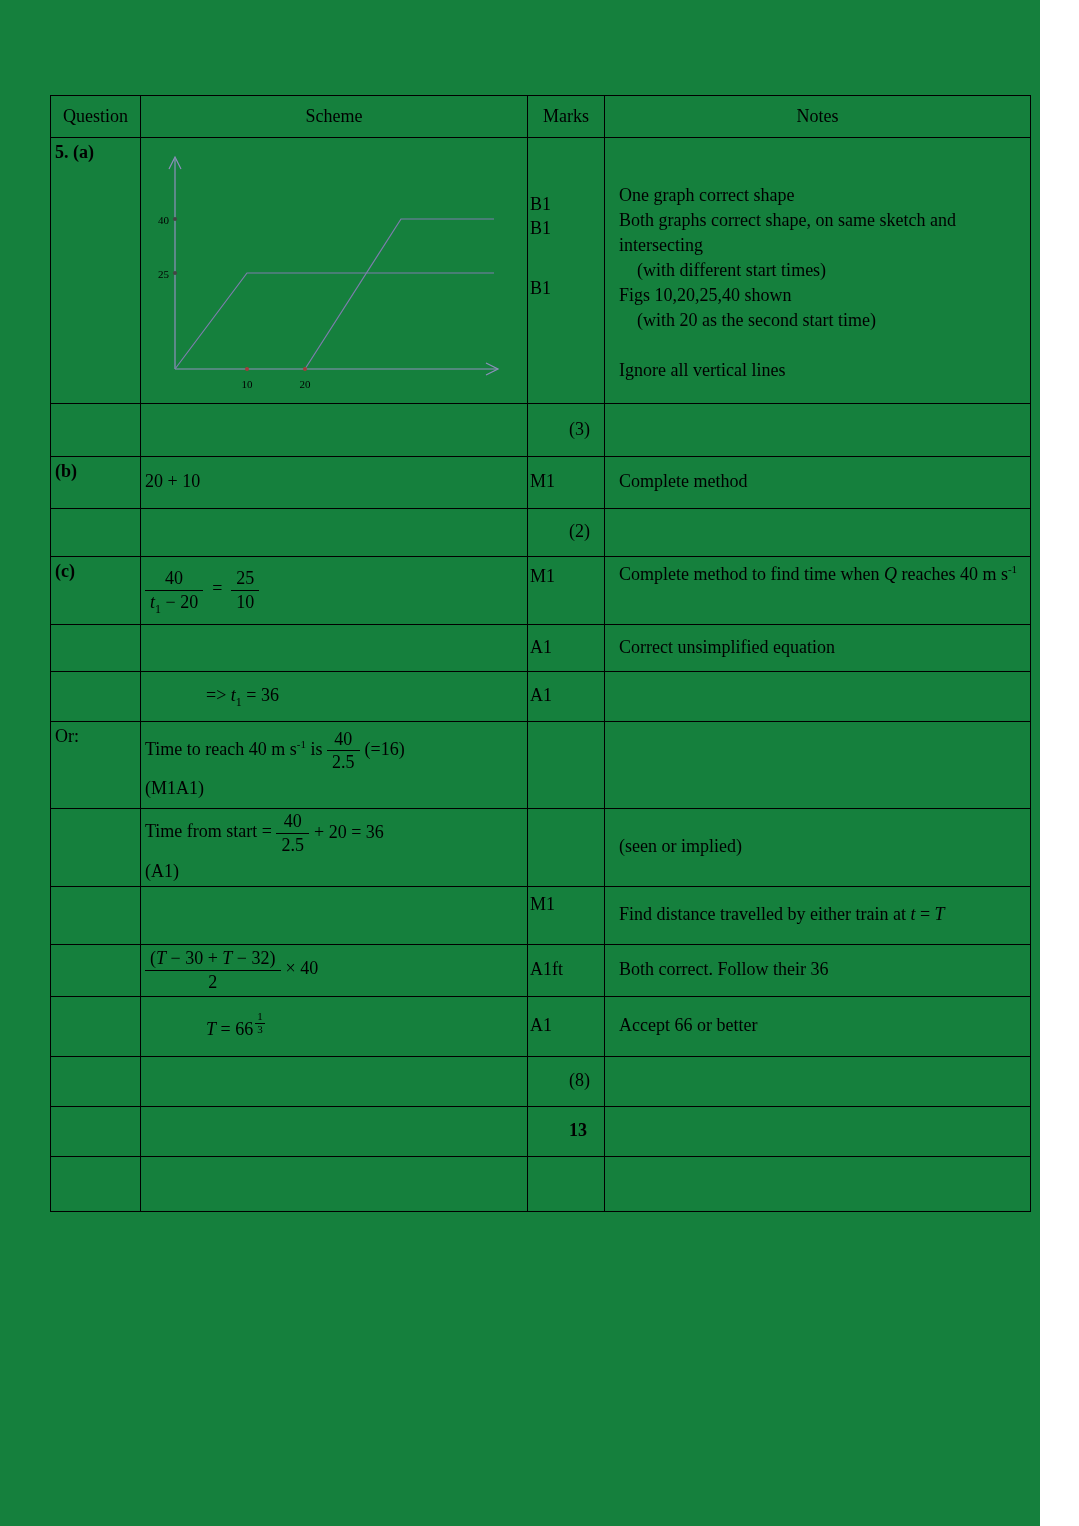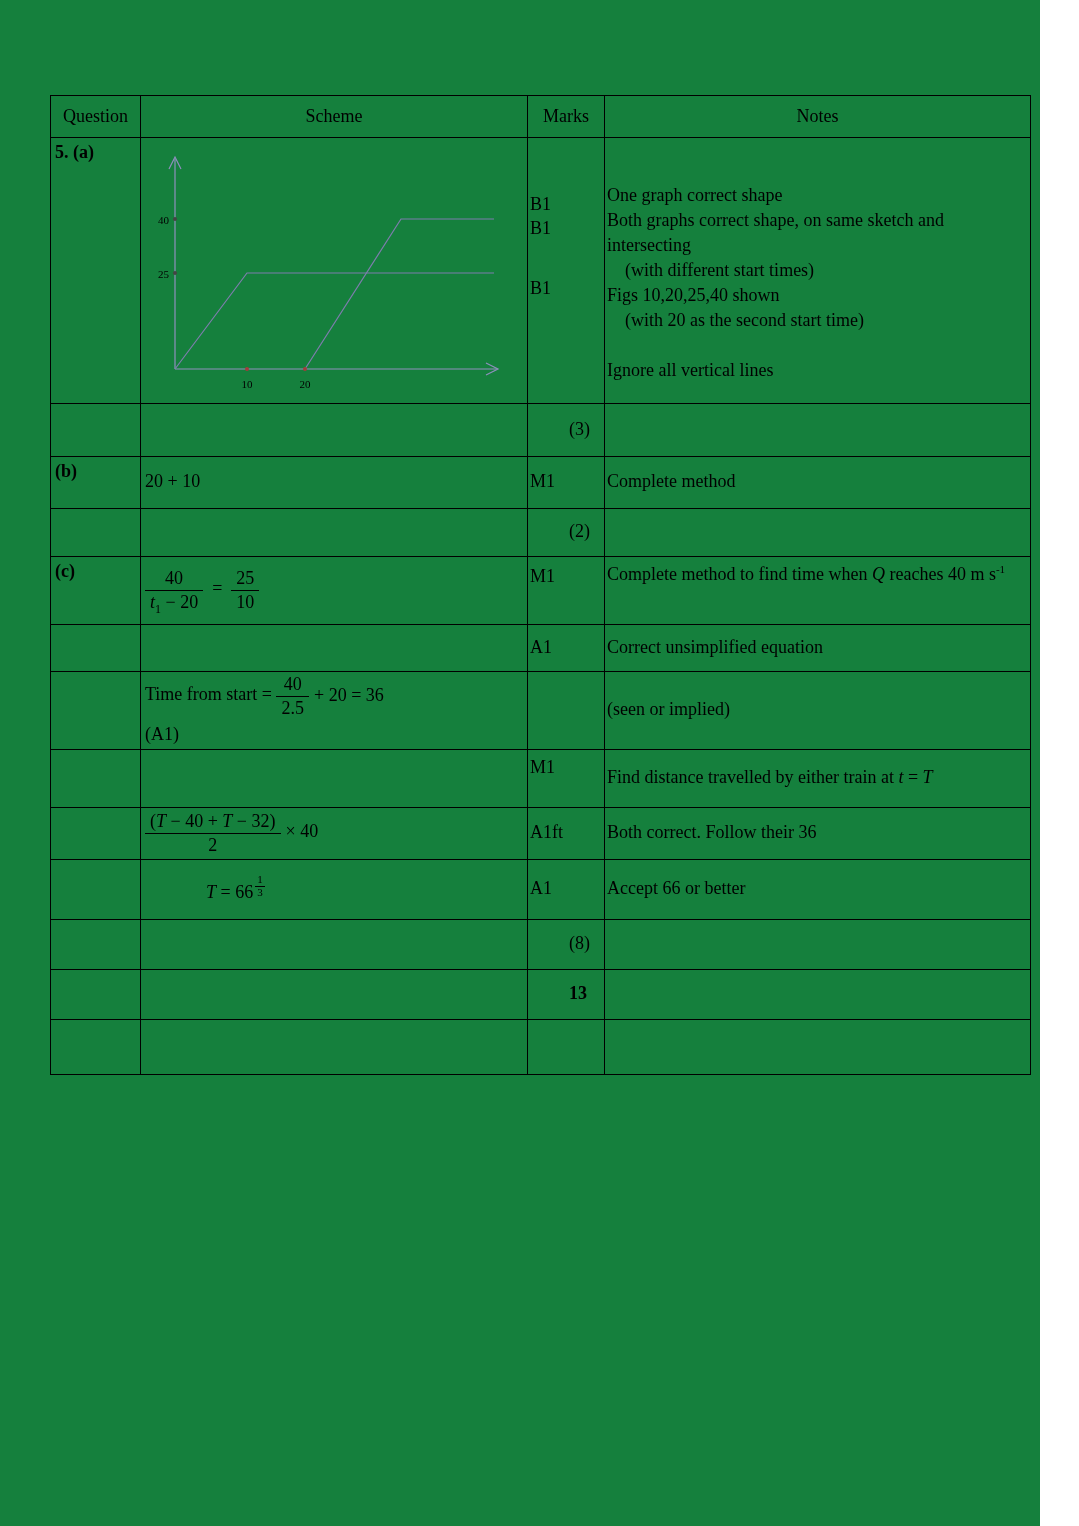--- a/index.html
+++ b/index.html
@@ -8,21 +8,21 @@
   .page { position:relative; width:1040px; height:1526px; background:#15803d; overflow:hidden; }
   table.ms { position:absolute; left:50px; top:95px; width:980px; border-collapse:collapse; table-layout:fixed; font-size:18px; line-height:1.32; }
   td { border:1px solid #000; vertical-align:middle; padding:1px 4px; overflow:hidden; }
   .vtop { vertical-align:top; }
   .th { text-align:center; vertical-align:middle; }
   .qcell { vertical-align:top; font-weight:bold; padding-top:3px;margin-left:45px; }
   .qplain { font-weight:normal; }
   .mk { padding-left:2px; }
   .tot { text-align:right; padding-right:14px; }
   .bold { font-weight:bold; }
-  .notes { padding-left:2px; padding-right:6px; }
+  .notes { padding-left:14px; padding-right:6px; }
   
   .r-head{height:42px} .r-a{height:258px} .r-t3{height:53px} .r-b1{height:52px} .r-b2{height:52px}
   .r-t2{height:48px} .r-c1{height:68px} .r-c2{height:47px} .r-c3{height:50px} .r-or1{height:87px}
   .r-or2{height:78px} .r-or3{height:58px} .r-or4{height:52px} .r-or5{height:52px} .r-or6{height:53px}
   .r-or7{height:60px} .r-t8{height:50px} .r-t13{height:50px} .r-end{height:55px}
   
   .marks-stack { padding-top:54px; display:flex; flex-direction:column; }
   .marks-stack .gap { margin-top:36px; }
   .notes-a { padding-top:44px; }
   .notes-a .ln { line-height:25px; }
@@ -142,21 +142,40 @@
       <td class="vtop notes" style="padding-top:6px">
         <span>Complete method to find time when </span><span class="it">Q</span><span> reaches 40 m s</span><sup class="sp">-1</sup>
       </td>
     </tr>
     <tr class="r-c2">
       <td></td>
       <td></td>
       <td class="mk">A1</td>
       <td class="notes">Correct unsimplified equation</td>
     </tr>
-
+    <tr class="r-c3">
+      <td></td>
+      <td class="ind65">
+        <span>=&gt; </span><span class="it">t</span><sub class="sb">1</sub><span> = 36</span>
+      </td>
+      <td class="mk">A1</td>
+      <td></td>
+    </tr>
+
+    <tr class="r-or1">
+      <td class="qcell qplain">Or:</td>
+      <td>
+        <div>
+          <span>Time to reach 40 m s</span><sup class="sp">-1</sup><span> is </span><span class="frac"><span class="num">40</span><span class="den">2.5</span></span><span class="mpost">(=16)</span>
+        </div>
+        <div class="line2">(M1A1)</div>
+      </td>
+      <td></td>
+      <td></td>
+    </tr>
     <tr class="r-or2">
       <td></td>
       <td>
         <div>
           <span>Time from start = </span><span class="frac"><span class="num">40</span><span class="den">2.5</span></span><span class="mpost">+ 20 = 36</span>
         </div>
         <div class="line2">(A1)</div>
       </td>
       <td></td>
       <td class="notes">(seen or implied)</td>
@@ -165,21 +184,21 @@
       <td></td>
       <td></td>
       <td class="vtop mk" style="padding-top:6px">M1</td>
       <td class="notes">
         <span>Find distance travelled by either train at </span><span class="it">t</span><span> = </span><span class="it">T</span>
       </td>
     </tr>
     <tr class="r-or5">
       <td></td>
       <td>
-        <span class="frac"><span class="num"><span>(</span><span class="it">T</span><span> − 40 + </span><span class="it">T</span><span> − 32)</span></span><span class="den">2</span></span><span class="mpost">× 40</span>
+        <span class="frac"><span class="num"><span>(</span><span class="it">T</span><span> − 30 + </span><span class="it">T</span><span> − 32)</span></span><span class="den">2</span></span><span class="mpost">× 40</span>
       </td>
       <td class="mk">A1ft</td>
       <td class="notes">Both correct.  Follow their 36</td>
     </tr>
     <tr class="r-or7">
       <td></td>
       <td class="ind65">
         <span class="it">T</span><span> = 66</span><span class="sfrac"><span class="num">1</span><span class="den">3</span></span>
       </td>
       <td class="mk">A1</td>

